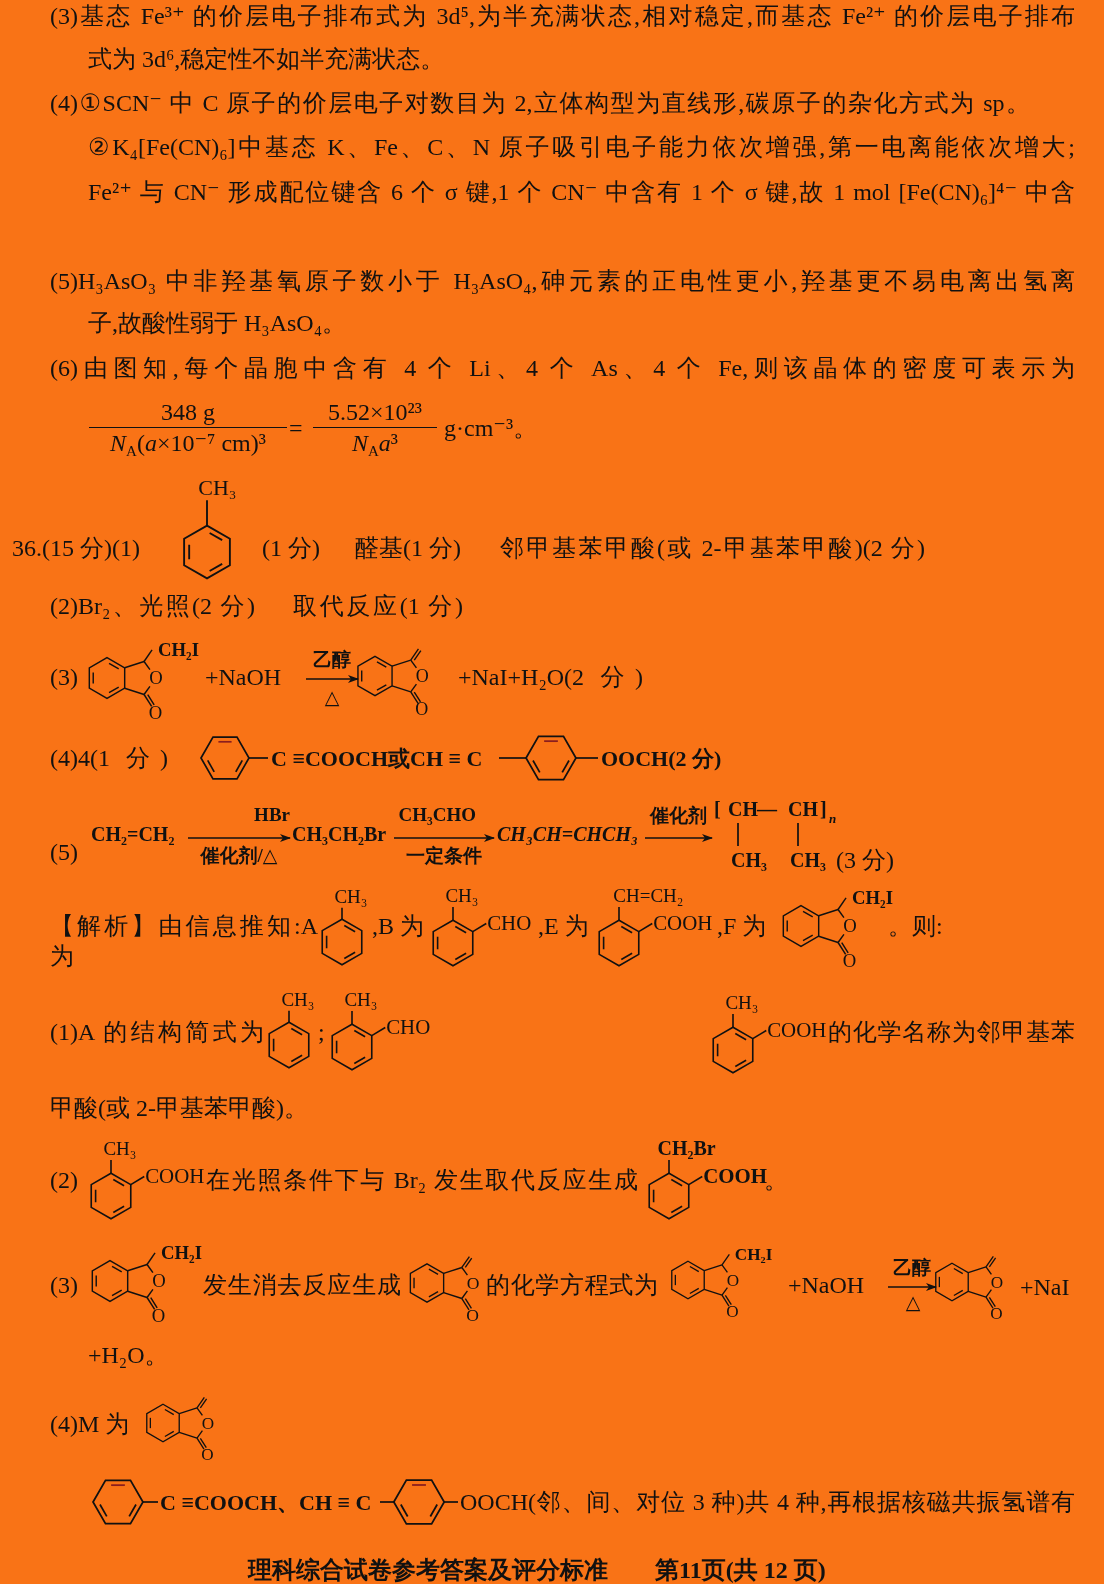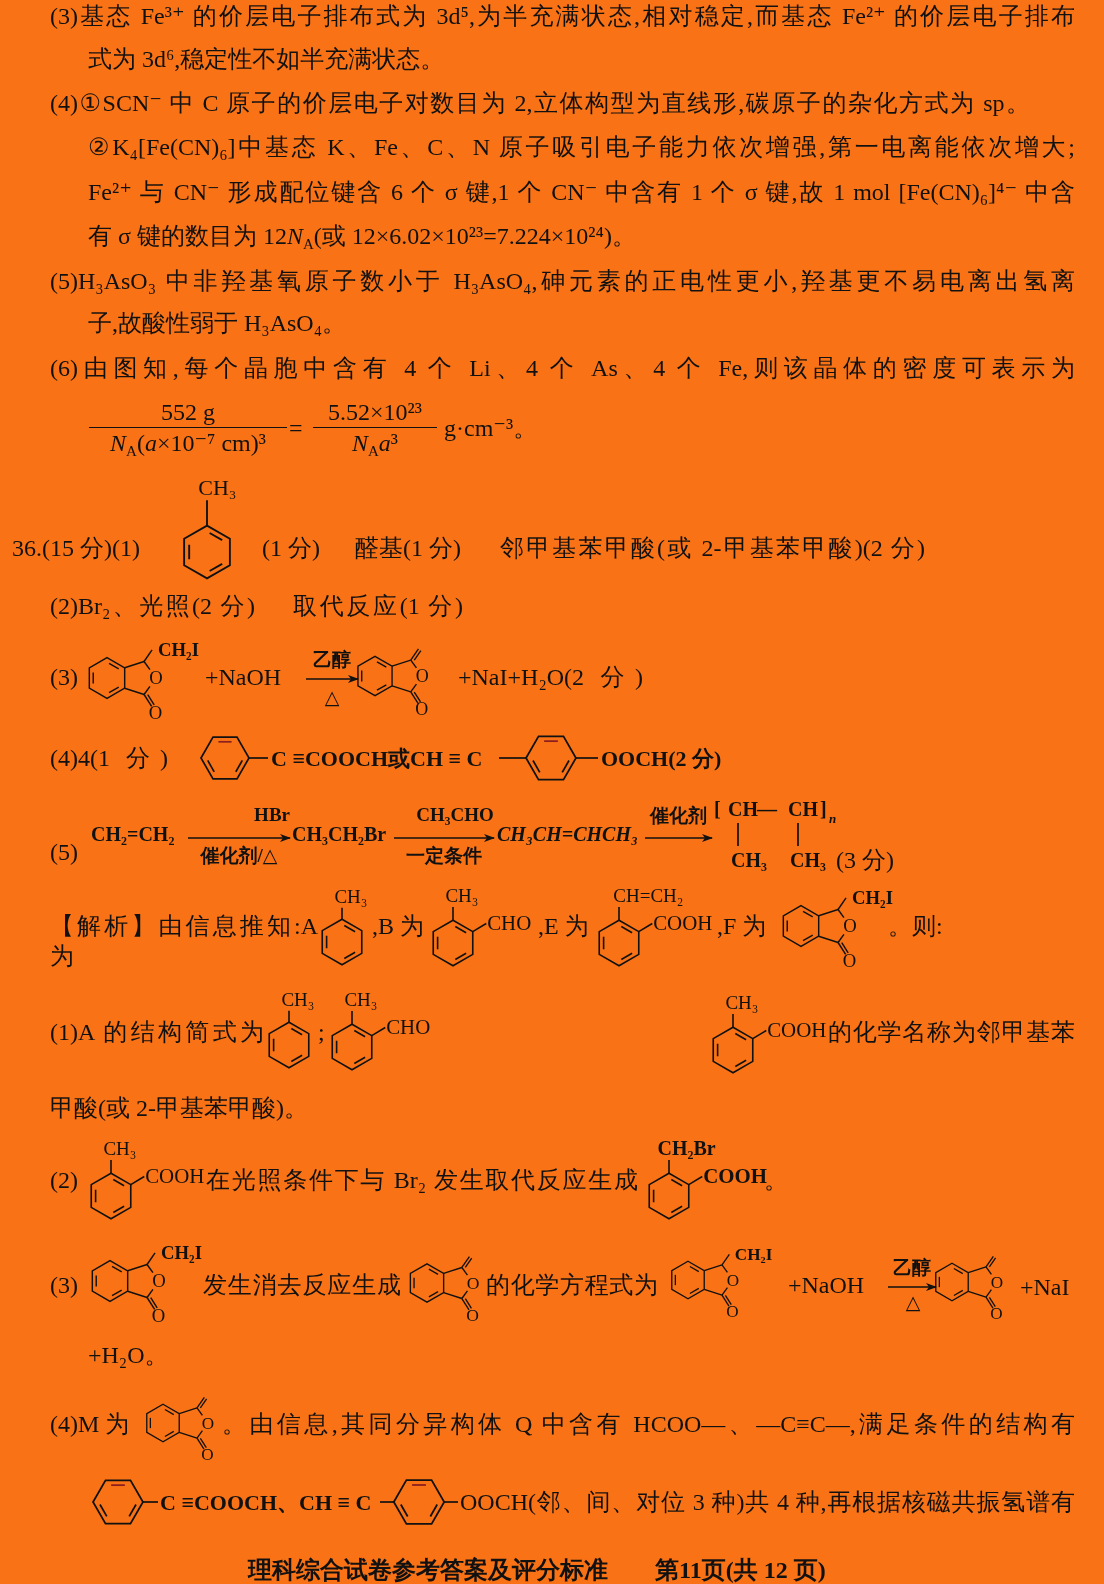--- a/index.html
+++ b/index.html
@@ -23,27 +23,26 @@
 </head>
 <body>
 
 <div id="page">
 
   <div class="t j" style="left:50px;top:1px;width:1025px;">(3)基态 Fe³⁺ 的价层电子排布式为 3d⁵,为半充满状态,相对稳定,而基态 Fe²⁺ 的价层电子排布</div>
   <div class="t" style="left:88px;top:44px;">式为 3d⁶,稳定性不如半充满状态。</div>
   <div class="t j" style="left:50px;top:88px;width:980px;">(4)①SCN⁻ 中 C 原子的价层电子对数目为 2,立体构型为直线形,碳原子的杂化方式为 sp。</div>
   <div class="t j" style="left:88px;top:132px;width:987px;">②K₄[Fe(CN)₆]中基态 K、Fe、C、N 原子吸引电子能力依次增强,第一电离能依次增大;</div>
   <div class="t j" style="left:88px;top:177px;width:987px;">Fe²⁺ 与 CN⁻ 形成配位键含 6 个 σ 键,1 个 CN⁻ 中含有 1 个 σ 键,故 1 mol [Fe(CN)₆]⁴⁻ 中含</div>
-  <div class="t" style="left:88px;top:221px;"><span>有 σ 键的数目为 12</span><i>N</i><sub class="s">A</sub><span>(或 12×6.02×10²³=7.224×10²⁴)。</span></div>
   <div class="t j" style="left:50px;top:266px;width:1025px;">(5)H₃AsO₃ 中非羟基氧原子数小于 H₃AsO₄,砷元素的正电性更小,羟基更不易电离出氢离</div>
   <div class="t" style="left:88px;top:308px;">子,故酸性弱于 H₃AsO₄。</div>
   <div class="t j" style="left:50px;top:353px;width:1025px;">(6)由图知,每个晶胞中含有 4 个 Li、4 个 As、4 个 Fe,则该晶体的密度可表示为</div>
 
   <div class="frac" style="left:89px;top:398px;width:198px;">
-    <div class="num">552 g</div>
+    <div class="num">348 g</div>
     <div class="bar"></div>
     <div class="den"><i>N</i><sub class="s">A</sub><span>(</span><i>a</i><span>×10⁻⁷ cm)³</span></div>
   </div>
   <div class="t" style="left:289px;top:413px;">=</div>
   <div class="frac" style="left:313px;top:398px;width:124px;">
     <div class="num">5.52×10²³</div>
     <div class="bar"></div>
     <div class="den"><i>N</i><sub class="s">A</sub><i>a</i><span>³</span></div>
   </div>
   <div class="t" style="left:444px;top:413px;">g·cm⁻³。</div>
@@ -62,21 +61,21 @@
 
   <div class="t j" style="left:50px;top:743px;width:118px;">(4)4(1 分)</div>
   <div class="t cb" style="left:271px;top:744px;">C ≡COOCH或CH ≡ C</div>
   <div class="t cb" style="left:601px;top:744px;">OOCH(2 分)</div>
 
   <div class="t" style="left:50px;top:837px;">(5)</div>
   <div class="c5" style="left:91px;top:820px;">CH₂=CH₂</div>
   <div class="rg" style="left:188px;top:804px;width:102px;text-align:right;">HBr</div>
   <div class="rg" style="left:188px;top:845px;width:102px;">催化剂/△</div>
   <div class="c5" style="left:292px;top:820px;">CH₃CH₂Br</div>
-  <div class="rg" style="left:405px;top:804px;width:100px;">CH₃CHO</div>
+  <div class="rg" style="left:376px;top:804px;width:100px;text-align:right;">CH₃CHO</div>
   <div class="rg" style="left:394px;top:845px;width:100px;">一定条件</div>
   <div class="c5" style="left:497px;top:820px;font-style:italic;">CH₃CH=CHCH₃</div>
   <div class="rg" style="left:645px;top:805px;width:67px;">催化剂</div>
   <div class="c5" style="left:714px;top:795px;">[</div>
   <div class="c5" style="left:728px;top:795px;">CH</div>
   <div class="c5" style="left:757px;top:795px;">—</div>
   <div class="c5" style="left:788px;top:795px;">CH</div>
   <div class="c5" style="left:820px;top:795px;">]</div>
   <div class="poly-n" style="left:829px;top:812px;">n</div>
   <div class="c5" style="left:731px;top:846px;">CH₃</div>
@@ -99,21 +98,20 @@
   <div class="t" style="left:764px;top:1165px;">。</div>
 
   <div class="t" style="left:50px;top:1270px;">(3)</div>
   <div class="t j" style="left:203px;top:1270px;width:198px;">发生消去反应生成</div>
   <div class="t j" style="left:486px;top:1270px;width:172px;">的化学方程式为</div>
   <div class="t" style="left:788px;top:1270px;">+NaOH</div>
   <div class="t" style="left:1020px;top:1272px;">+NaI</div>
   <div class="t" style="left:88px;top:1340px;">+H₂O。</div>
 
   <div class="t" style="left:50px;top:1409px;">(4)M 为</div>
-  <div class="t j" style="left:222px;top:1409px;width:853px;">。由信息,其同分异构体 Q 中含有 HCOO—、—C≡C—,满足条件的结构有</div>
   <div class="t cb" style="left:160px;top:1488px;">C ≡COOCH、CH ≡ C</div>
   <div class="t j" style="left:460px;top:1487px;width:615px;">OOCH(邻、间、对位 3 种)共 4 种,再根据核磁共振氢谱有</div>
 
   <div class="t footer" style="left:248px;top:1555px;">理科综合试卷参考答案及评分标准</div>
   <div class="t footer" style="left:655px;top:1555px;">第11页(共 12 页)</div>
 
   <svg class="overlay" width="1104" height="1584" viewBox="0 0 1104 1584">
     <defs>
       <g id="benz-p" fill="none" stroke="#111111" stroke-width="1.7">
         <polygon points="0,-24 20.8,-12 20.8,12 0,24 -20.8,12 -20.8,-12"></polygon>

